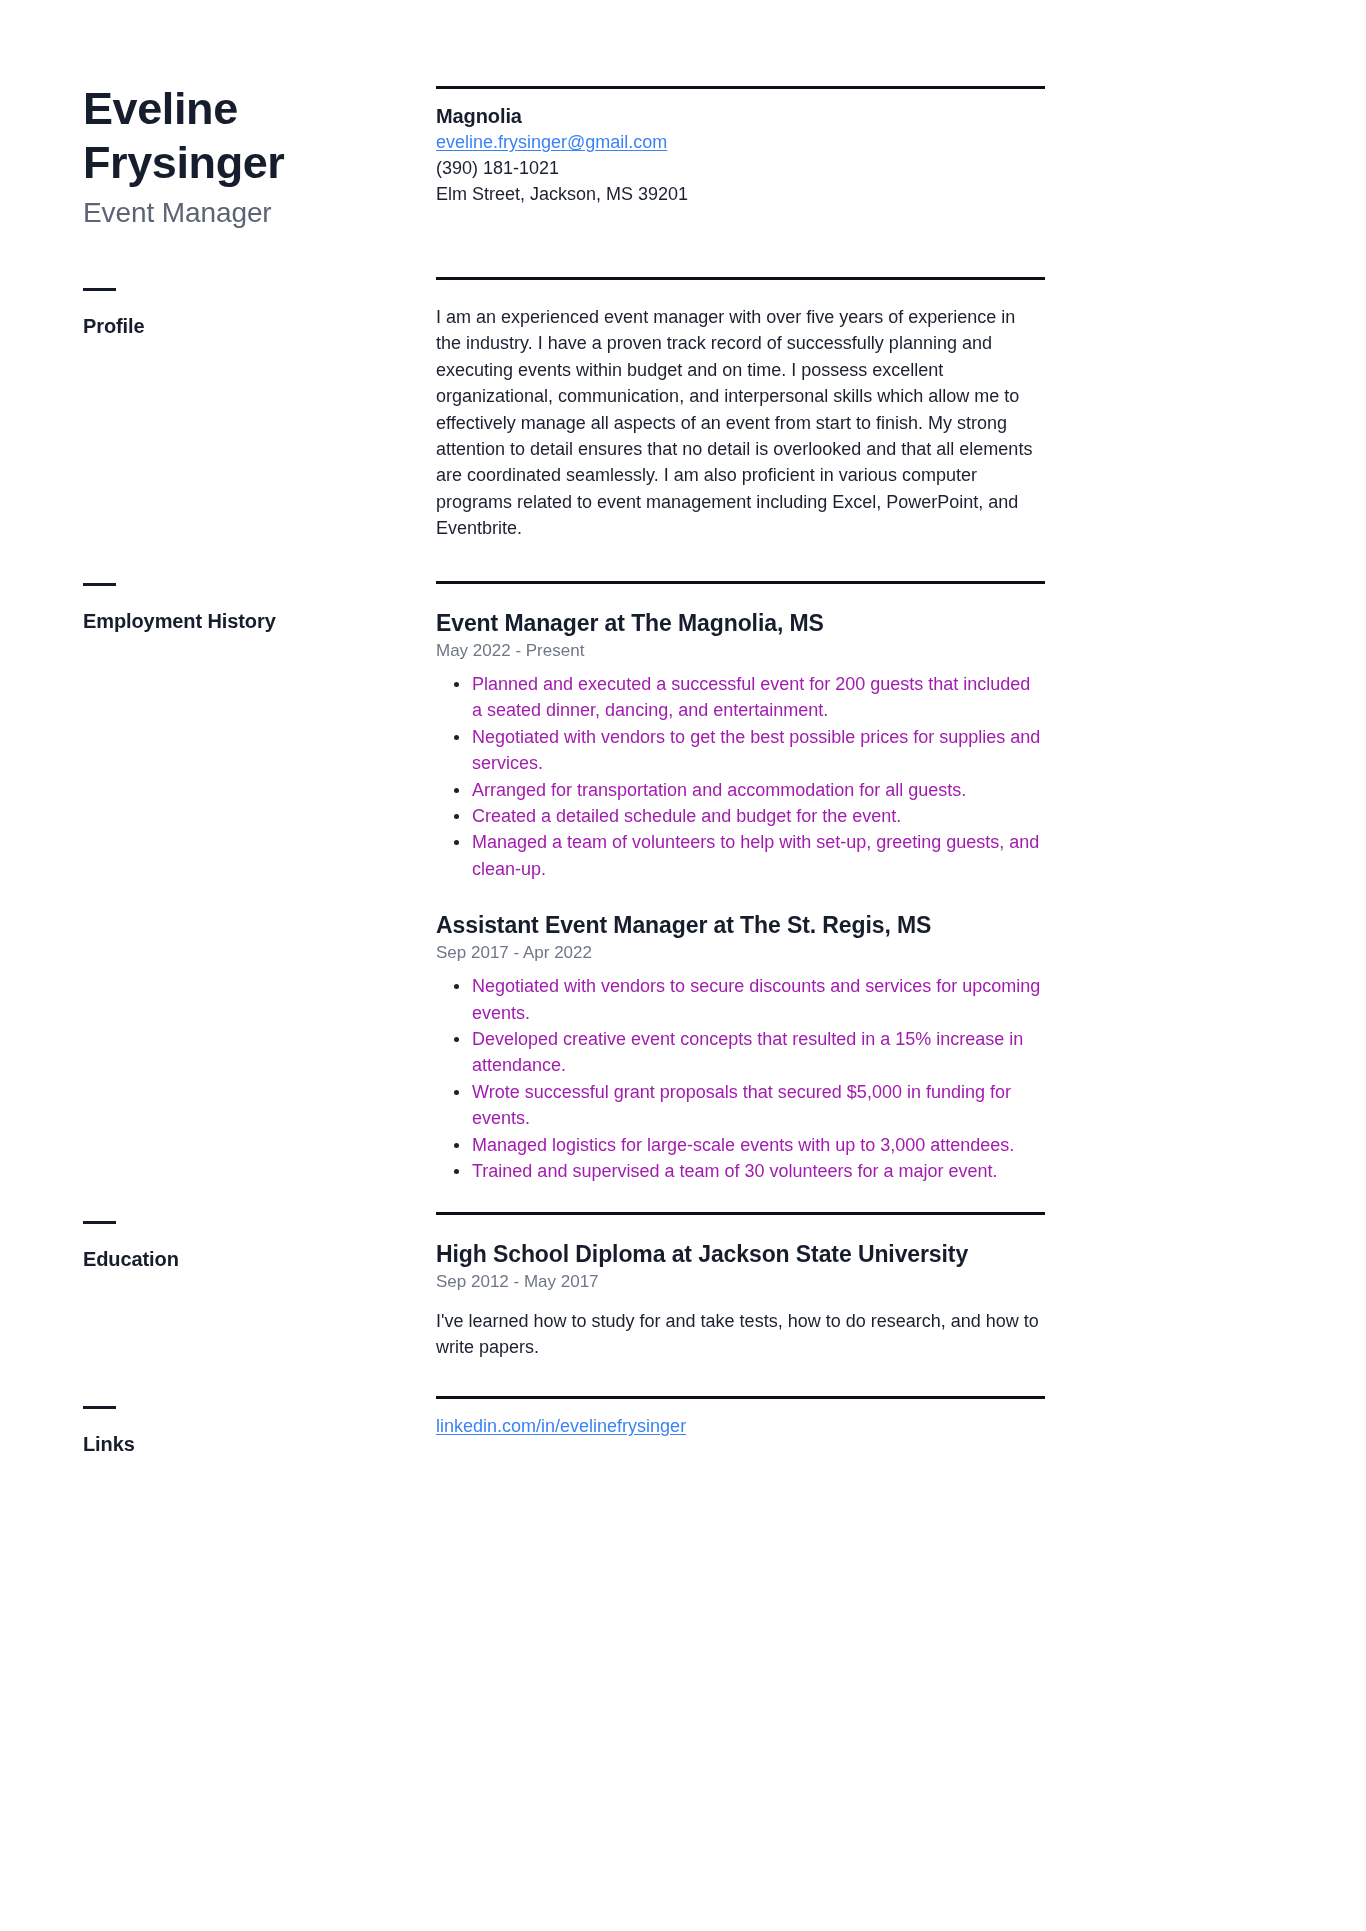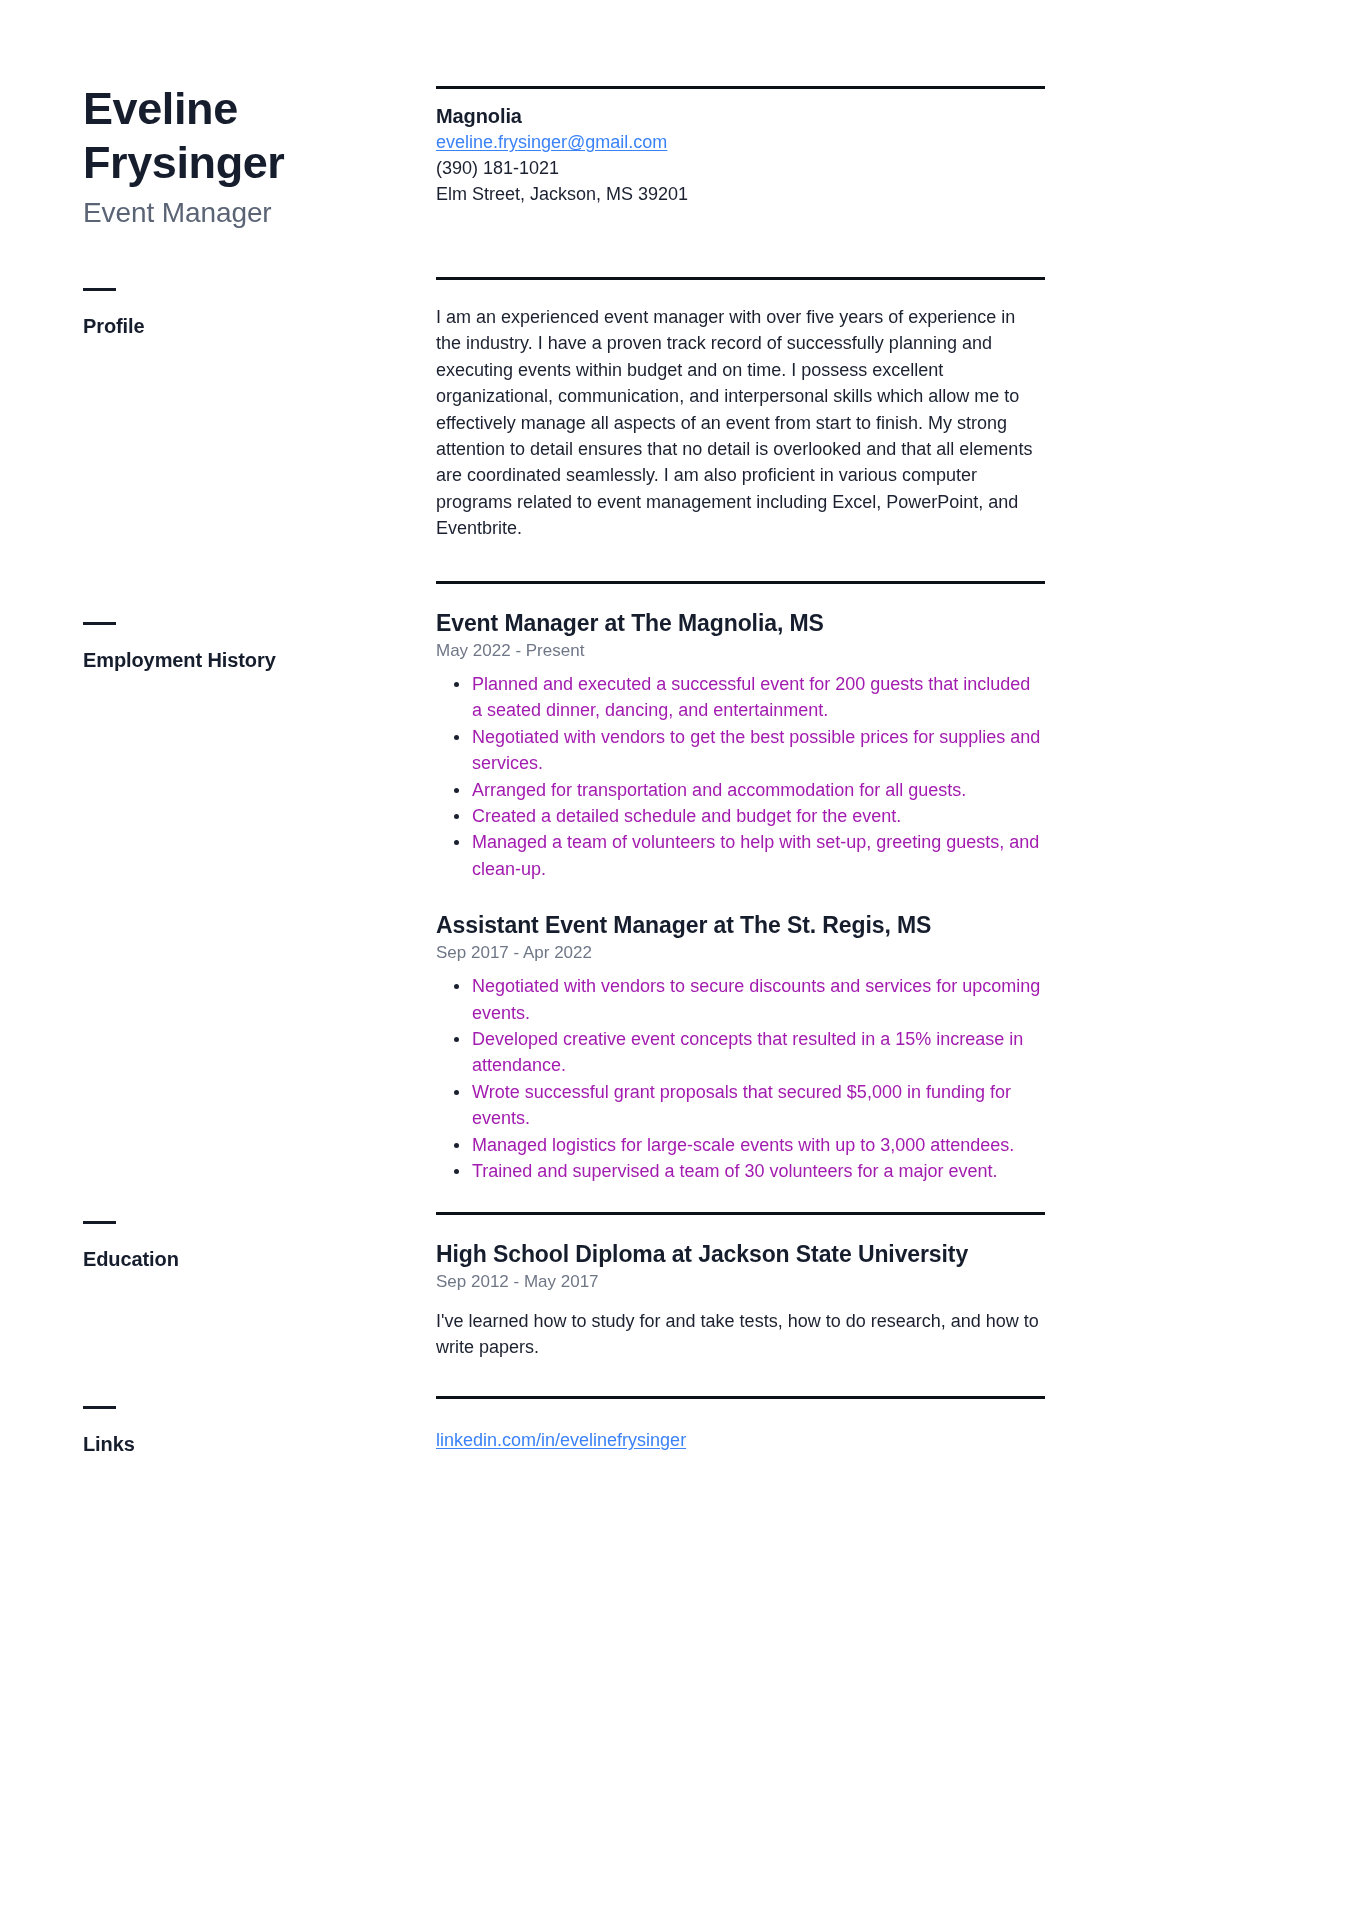--- a/index.html
+++ b/index.html
@@ -156,21 +156,21 @@
     content: "";
     position: absolute;
     left: -18px;
     top: 11px;
     width: 5px;
     height: 5px;
     border-radius: 50%;
     background: #1b2130;
   }
 
-  .links-body { padding-top: 28px; }
+  .links-body { padding-top: 14px; }
 </style>
 </head>
 <body>
 
 <div class="page">
 
   <div class="header-name">
     <div class="name-line">Eveline</div>
     <div class="name-line">Frysinger</div>
     <div class="job-title">Event Manager</div>
@@ -189,21 +189,21 @@
   <div class="side-label" style="top:272px;">
     <div class="side-dash"></div>
     <div class="side-label-text">Profile</div>
   </div>
 
   <div class="content-block" style="top:261px;">
     <div class="rule"></div>
     <p class="para" style="margin-top:24px;">I am an experienced event manager with over five years of experience in the industry. I have a proven track record of successfully planning and executing events within budget and on time. I possess excellent organizational, communication, and interpersonal skills which allow me to effectively manage all aspects of an event from start to finish. My strong attention to detail ensures that no detail is overlooked and that all elements are coordinated seamlessly. I am also proficient in various computer programs related to event management including Excel, PowerPoint, and Eventbrite.</p>
   </div>
 
-  <div class="side-label" style="top:606px;">
+  <div class="side-label" style="top:567px;">
     <div class="side-dash"></div>
     <div class="side-label-text">Employment History</div>
   </div>
 
   <div class="content-block" style="top:565px;">
     <div class="rule"></div>
 
     <div class="entry" style="margin-top:26px;">
       <div class="entry-title">Event Manager at The Magnolia, MS</div>
       <div class="entry-date">May 2022 - Present</div>

